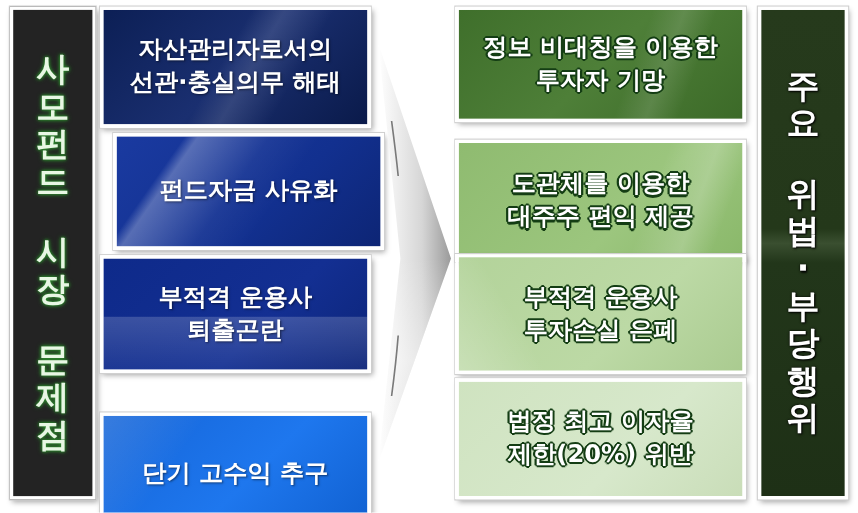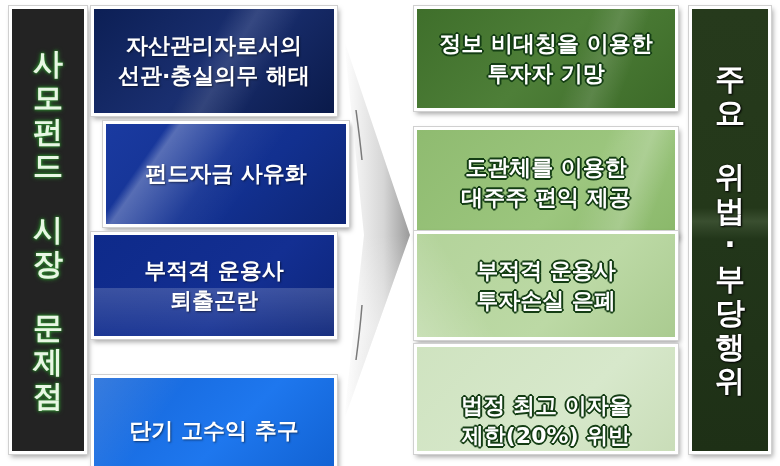--- a/index.html
+++ b/index.html
@@ -58,21 +58,21 @@
     text-shadow: -2px 0 0 #143d14, 2px 0 0 #143d14, 0 -2px 0 #143d14, 0 2px 0 #143d14,
                  -1px -1px 0 #143d14, 1px 1px 0 #143d14, -1px 1px 0 #143d14, 1px -1px 0 #143d14;
   }
   .g1 { left: 414px; top: 6px; width: 264px; height: 105px;
     background: linear-gradient(135deg, #3f6f2b 0%, #4e7f38 50%, #3c6a28 100%); }
   .g2 { left: 414px; top: 116px; width: 264px; height: 111px;
     background: linear-gradient(135deg, #8fbb70 0%, #9cc67e 60%, #8ab86a 100%); margin-top: 11px; }
   .g3 { left: 414px; top: 231px; width: 264px; height: 109px;
     background: linear-gradient(135deg, #b3d39a 0%, #bcd9a5 60%, #aacb90 100%); }
   .g4 { left: 414px; top: 344px; width: 264px; height: 110px;
-    background: linear-gradient(135deg, #cfe3c0 0%, #d7e8cb 60%, #c9ddb8 100%); align-items: flex-end; }
+    background: linear-gradient(135deg, #cfe3c0 0%, #d7e8cb 60%, #c9ddb8 100%); }
   .g1 .gloss { background: linear-gradient(110deg, transparent 60%, rgba(255,255,255,0.12) 70%, transparent 80%); }
   .g2 .gloss { background: linear-gradient(110deg, transparent 65%, rgba(255,255,255,0.2) 80%, transparent 90%); }
   .g3 .gloss { background: linear-gradient(60deg, rgba(255,255,255,0.25) 0%, transparent 25%); }
   .arrow { position: absolute; left: 340px; top: 40px; width: 74px; height: 380px; }
 </style>
 </head>
 <body>
 
 <div class="panel vbar left-bar">
   <span class="vchar">사</span>

